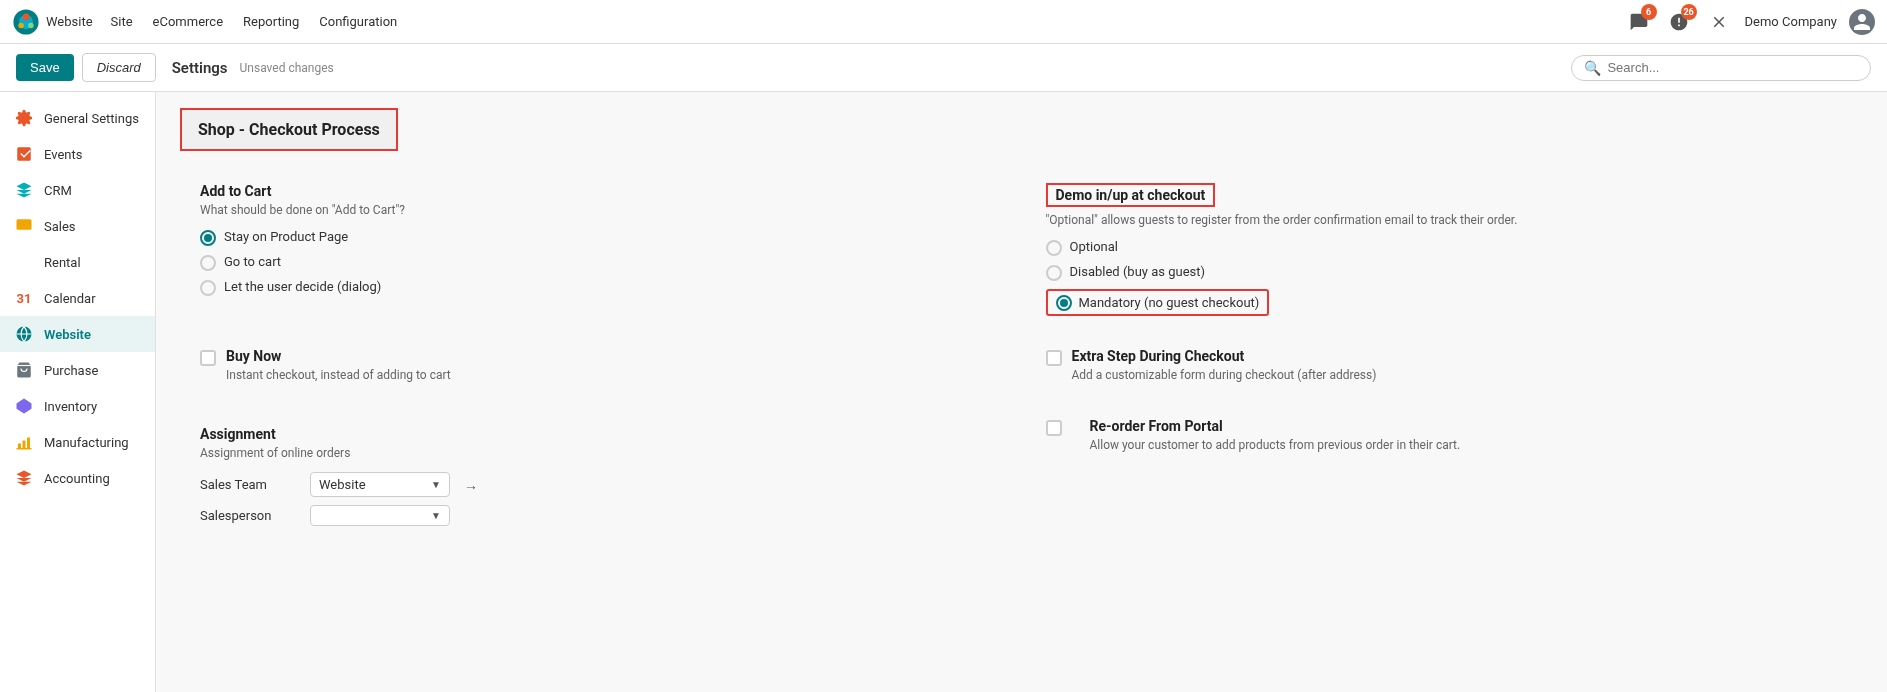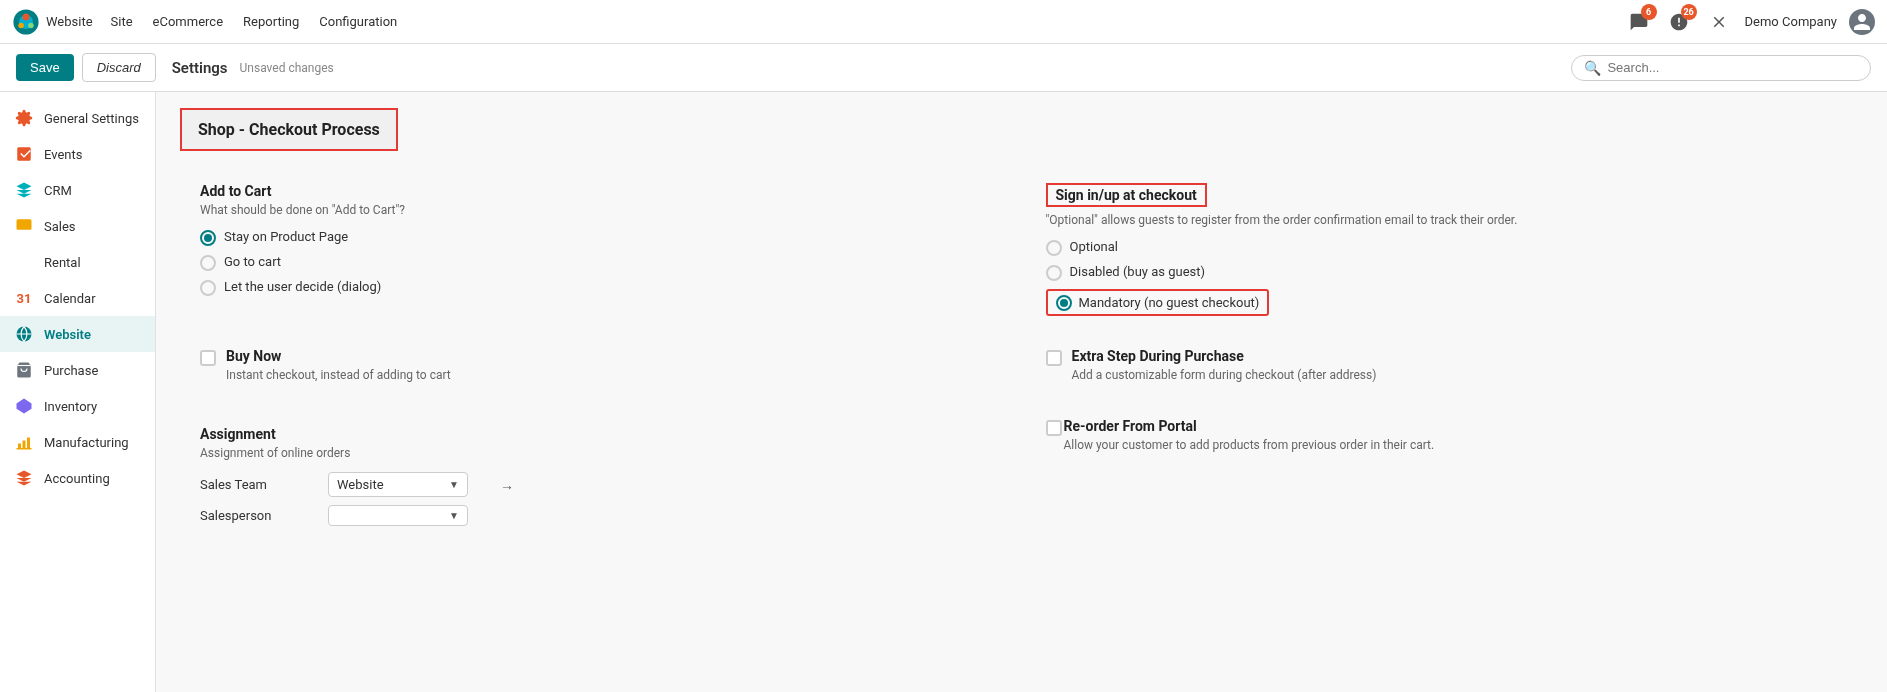--- a/index.html
+++ b/index.html
@@ -64,21 +64,21 @@
       display: flex; align-items: center; justify-content: center; flex-shrink: 0; margin-top: 1px;
     }
     .radio-circle.checked { border-color: #017e84; }
     .radio-inner { width: 8px; height: 8px; border-radius: 50%; background: #017e84; }
     .checkbox-col { display: flex; align-items: flex-start; padding-top: 2px; }
     .checkbox { width: 16px; height: 16px; border: 2px solid #ccc; border-radius: 3px; cursor: pointer; flex-shrink: 0; background: white; }
     .setting-content { flex: 1; }
 
     
     .assignment-block { padding: 16px 20px; }
-    .form-row { display: flex; align-items: center; gap: 28px; margin-top: 8px; }
+    .form-row { display: flex; align-items: center; gap: 10px; margin-top: 8px; }
     .form-label { width: 100px; font-size: 13px; color: #333; flex-shrink: 0; }
     .form-select { display: flex; align-items: center; gap: 4px; border: 1px solid #ccc; border-radius: 4px; padding: 4px 8px; background: white; min-width: 140px; font-size: 13px; cursor: pointer; }
     .form-select-val { flex: 1; }
     .form-arrow { color: #555; font-size: 10px; }
     .external-link { color: #555; cursor: pointer; font-size: 14px; margin-left: 4px; }
 
     
     .logo-svg { width: 28px; height: 28px; }
   </style>
 </head>
@@ -264,21 +264,21 @@
           </label>
           <label class="radio-item">
             <div class="radio-circle"></div>
             <span>Let the user decide (dialog)</span>
           </label>
         </div>
       </div>
 
       <div class="setting-block">
         <div style="border: 2px solid #e53935; display: inline-block; padding: 2px 8px; margin-bottom: 6px;">
-          <span class="setting-title" style="margin-bottom:0;">Sign in/up at checkout</span>
+          <span class="setting-title" style="margin-bottom:0;">Demo in/up at checkout</span>
         </div>
         <div class="setting-desc">"Optional" allows guests to register from the order confirmation email to track their order.</div>
         <div class="radio-group">
           <label class="radio-item">
             <div class="radio-circle"></div>
             <span>Optional</span>
           </label>
           <label class="radio-item">
             <div class="radio-circle"></div>
             <span>Disabled (buy as guest)</span>
@@ -302,21 +302,21 @@
           <div class="setting-title">Buy Now</div>
           <div class="setting-desc">Instant checkout, instead of adding to cart</div>
         </div>
       </div>
 
       <div style="display: flex; align-items: flex-start; gap: 10px; padding: 8px 20px;">
         <div class="checkbox-col">
           <div class="checkbox"></div>
         </div>
         <div class="setting-content">
-          <div class="setting-title">Extra Step During Purchase</div>
+          <div class="setting-title">Extra Step During Checkout</div>
           <div class="setting-desc">Add a customizable form during checkout (after address)</div>
         </div>
       </div>
 
       <div class="assignment-block">
         <div class="setting-title">Assignment</div>
         <div class="setting-desc">Assignment of online orders</div>
         <div class="form-row">
           <span class="form-label">Sales Team</span>
           <div class="form-select">
@@ -327,21 +327,21 @@
         </div>
         <div class="form-row">
           <span class="form-label">Salesperson</span>
           <div class="form-select">
             <span class="form-select-val"></span>
             <span class="form-arrow">▼</span>
           </div>
         </div>
       </div>
 
-      <div style="display: flex; align-items: flex-start; gap: 2px; padding: 8px 20px;">
+      <div style="display: flex; align-items: flex-start; gap: 28px; padding: 8px 20px;">
         <div class="checkbox-col">
           <div class="checkbox"></div>
         </div>
         <div class="setting-content">
           <div class="setting-title">Re-order From Portal</div>
           <div class="setting-desc">Allow your customer to add products from previous order in their cart.</div>
         </div>
       </div>
 
     </div>

